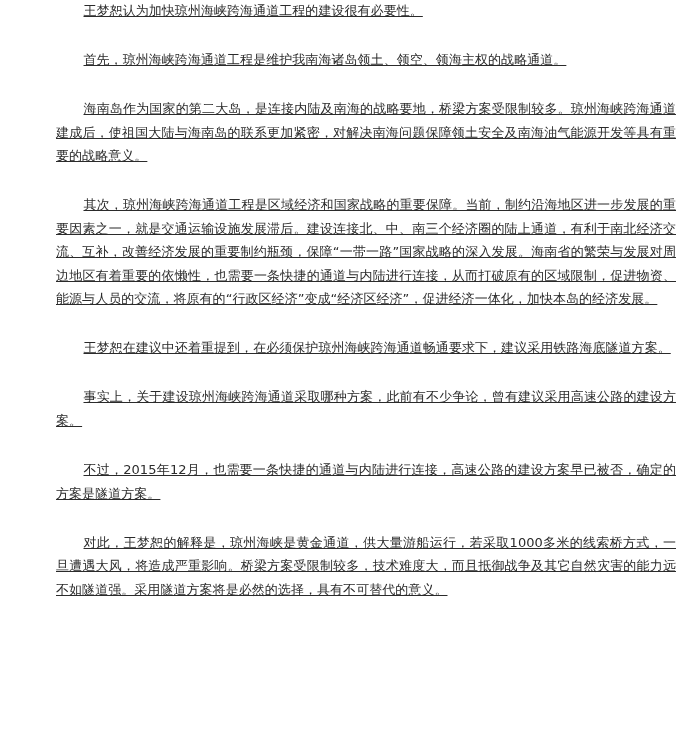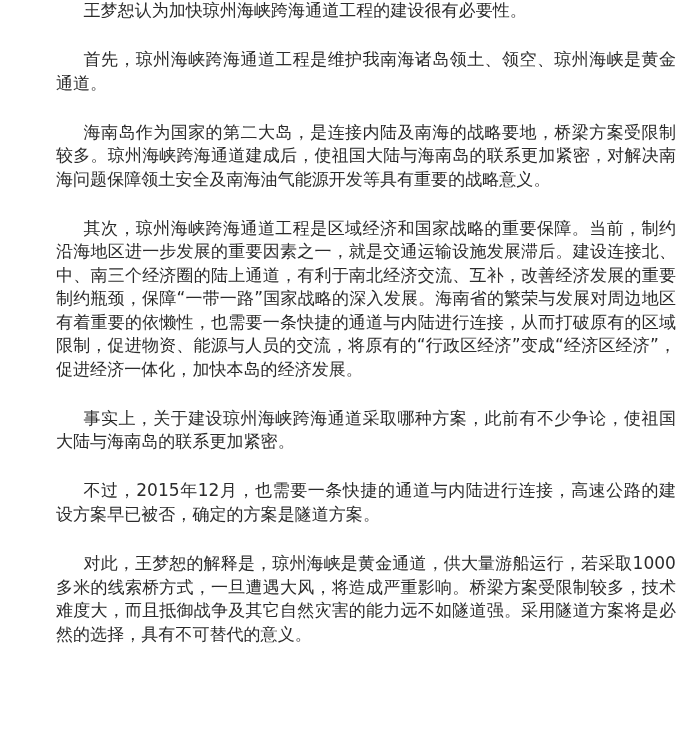--- a/index.html
+++ b/index.html
@@ -16,32 +16,34 @@
       color: #2b2b2b;
     }
     .article {
       position: absolute;
       left: 56px;
       top: -1px;
       width: 620px;
     }
     .para {
       margin: 0 0 25.6px 0;
-      font-size: 17px;
+      font-size: 13px;
       line-height: 23.5px;
       text-indent: 27.5px;
       letter-spacing: 0.05px;
       text-align: justify;
       word-break: break-all;
+      text-decoration: underline;
     }
   </style>
 </head>
 <body>
 
 <div class="article">
   <p class="para">王梦恕认为加快琼州海峡跨海通道工程的建设很有必要性。</p>
-  <p class="para">首先，琼州海峡跨海通道工程是维护我南海诸岛领土、领空、琼州海峡是黄金通道。</p>
+  <p class="para">首先，琼州海峡跨海通道工程是维护我南海诸岛领土、领空、领海主权的战略通道。</p>
   <p class="para">海南岛作为国家的第二大岛，是连接内陆及南海的战略要地，桥梁方案受限制较多。琼州海峡跨海通道建成后，使祖国大陆与海南岛的联系更加紧密，对解决南海问题保障领土安全及南海油气能源开发等具有重要的战略意义。</p>
   <p class="para">其次，琼州海峡跨海通道工程是区域经济和国家战略的重要保障。当前，制约沿海地区进一步发展的重要因素之一，就是交通运输设施发展滞后。建设连接北、中、南三个经济圈的陆上通道，有利于南北经济交流、互补，改善经济发展的重要制约瓶颈，保障“一带一路”国家战略的深入发展。海南省的繁荣与发展对周边地区有着重要的依懒性，也需要一条快捷的通道与内陆进行连接，从而打破原有的区域限制，促进物资、能源与人员的交流，将原有的“行政区经济”变成“经济区经济”，促进经济一体化，加快本岛的经济发展。</p>
-  <p class="para">事实上，关于建设琼州海峡跨海通道采取哪种方案，此前有不少争论，使祖国大陆与海南岛的联系更加紧密。</p>
+  <p class="para">王梦恕在建议中还着重提到，在必须保护琼州海峡跨海通道畅通要求下，建议采用铁路海底隧道方案。</p>
+  <p class="para">事实上，关于建设琼州海峡跨海通道采取哪种方案，此前有不少争论，曾有建议采用高速公路的建设方案。</p>
   <p class="para">不过，2015年12月，也需要一条快捷的通道与内陆进行连接，高速公路的建设方案早已被否，确定的方案是隧道方案。</p>
   <p class="para">对此，王梦恕的解释是，琼州海峡是黄金通道，供大量游船运行，若采取1000多米的线索桥方式，一旦遭遇大风，将造成严重影响。桥梁方案受限制较多，技术难度大，而且抵御战争及其它自然灾害的能力远不如隧道强。采用隧道方案将是必然的选择，具有不可替代的意义。</p>
 </div>
 
 </body></html>

